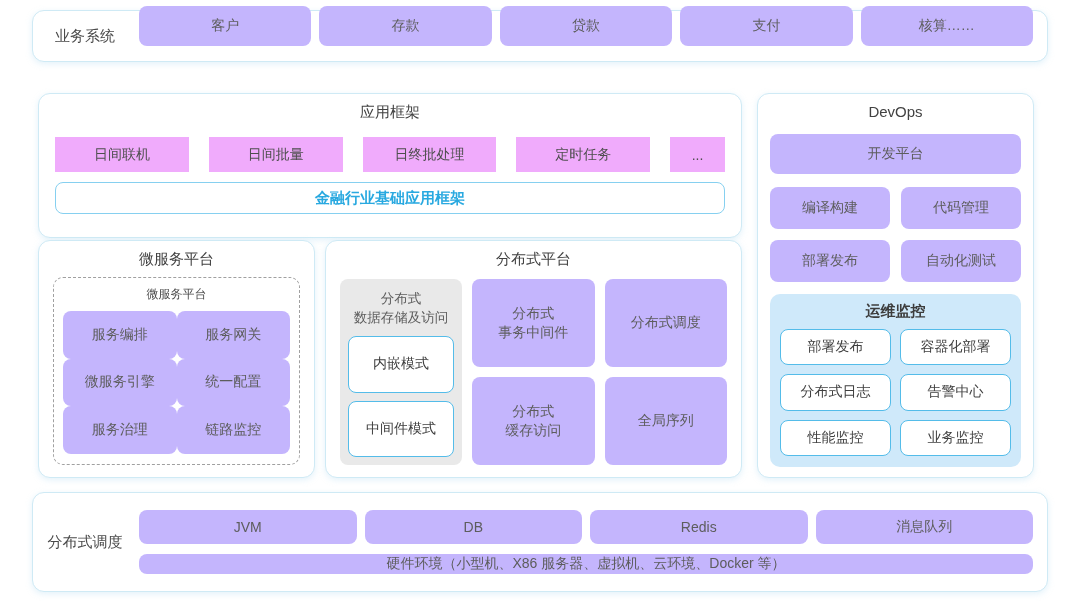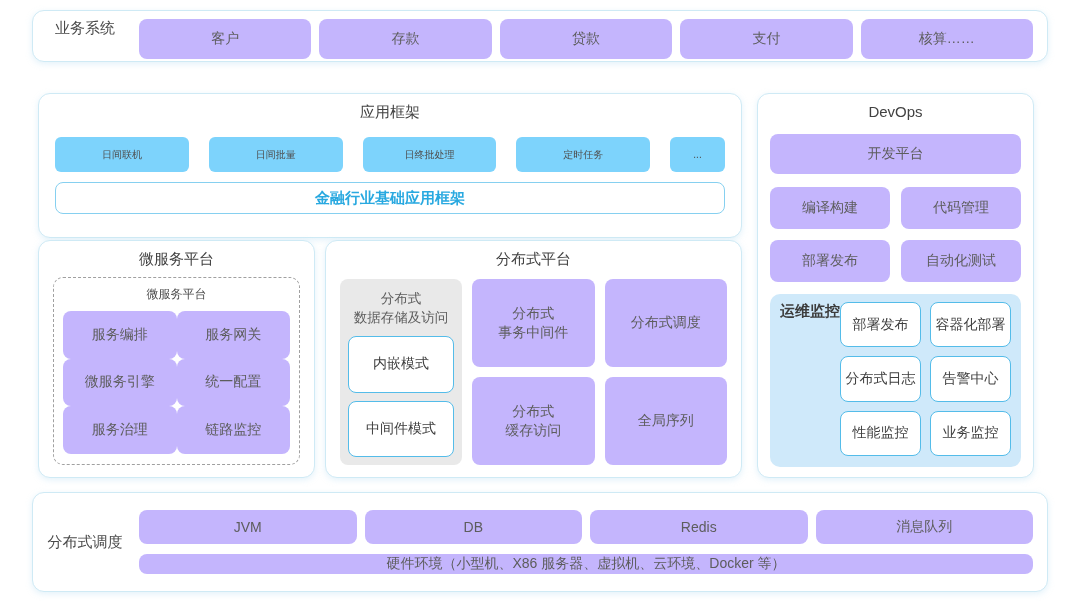--- a/index.html
+++ b/index.html
@@ -16,37 +16,37 @@
   .section-title{
     text-align:center;font-size:15px;font-weight:500;color:#424242;
     line-height:20px;flex:none;
   }
   .gray-box{
     background:#c4b5fd;border-radius:8px;display:flex;align-items:center;
     justify-content:center;color:#5d5d5d;font-size:14px;text-align:center;
     box-sizing:border-box;
   }
   .blue-box{
-    background:#7dd3fc;border-radius:6px;display:flex;align-items:center;
-    justify-content:center;color:#4e4e4e;font-size:10px;box-sizing:border-box;
+    background:#f0abfc;border-radius:0;display:flex;align-items:center;
+    justify-content:center;color:#4e4e4e;font-size:14px;box-sizing:border-box;
   }
   .white-box{
     background:#ffffff;border:1.5px solid #54bce9;border-radius:8px;
     display:flex;align-items:center;justify-content:center;color:#3f3f3f;
     font-size:14px;box-sizing:border-box;
   }
   .side-label{
     width:76px;flex:none;text-align:center;font-size:15px;font-weight:500;
     color:#4a4a4a;margin-right:16px;
   }
   .two-line{white-space:pre-line;line-height:19px;}
 
   
   .business{left:32px;top:10px;width:1016px;height:52px;
-    display:flex;align-items:flex-start;padding:8px 14px;}
+    display:flex;align-items:flex-end;padding:15px 14px;}
   .business .gray-box{flex:1;height:40px;margin-right:8px;}
   .business .gray-box:last-child{margin-right:0;}
 
   
   .appfw{left:38px;top:93px;width:704px;height:145px;
     display:flex;flex-direction:column;padding:8px 16px 0;}
   .appfw .section-title{margin-bottom:15px;}
   .appfw-row{display:flex;gap:20px;height:35px;flex:none;}
   .appfw-row .blue-box{flex:1;}
   .appfw-row .blue-box.dots{flex:none;width:55px;}
@@ -91,21 +91,21 @@
   
   .devops{left:757px;top:93px;width:277px;height:385px;
     display:flex;flex-direction:column;padding:8px 12px 10px;}
   .devops .section-title{margin-bottom:12px;}
   .devops-wide{height:40px;flex:none;margin-bottom:13px;}
   .devops-grid{display:grid;grid-template-columns:1fr 1fr;gap:11px;
     flex:none;margin-bottom:12px;}
   .devops-grid .gray-box{height:42px;}
   .ops{
     flex:1;background:#cfe9fa;border-radius:10px;display:flex;
-    padding:8px 10px 11px;box-sizing:border-box;
+    flex-direction:column;padding:8px 10px 11px;box-sizing:border-box;
   }
   .ops-title{text-align:center;font-size:15px;font-weight:600;color:#3d3d3d;
     margin-bottom:8px;flex:none;}
   .ops-grid{flex:1;display:grid;grid-template-columns:1fr 1fr;
     grid-template-rows:repeat(3,1fr);gap:9px;}
   .ops-grid .white-box{border-radius:8px;}
 
   
   .infra{left:32px;top:492px;width:1016px;height:100px;
     display:flex;align-items:center;padding:0 14px;}

